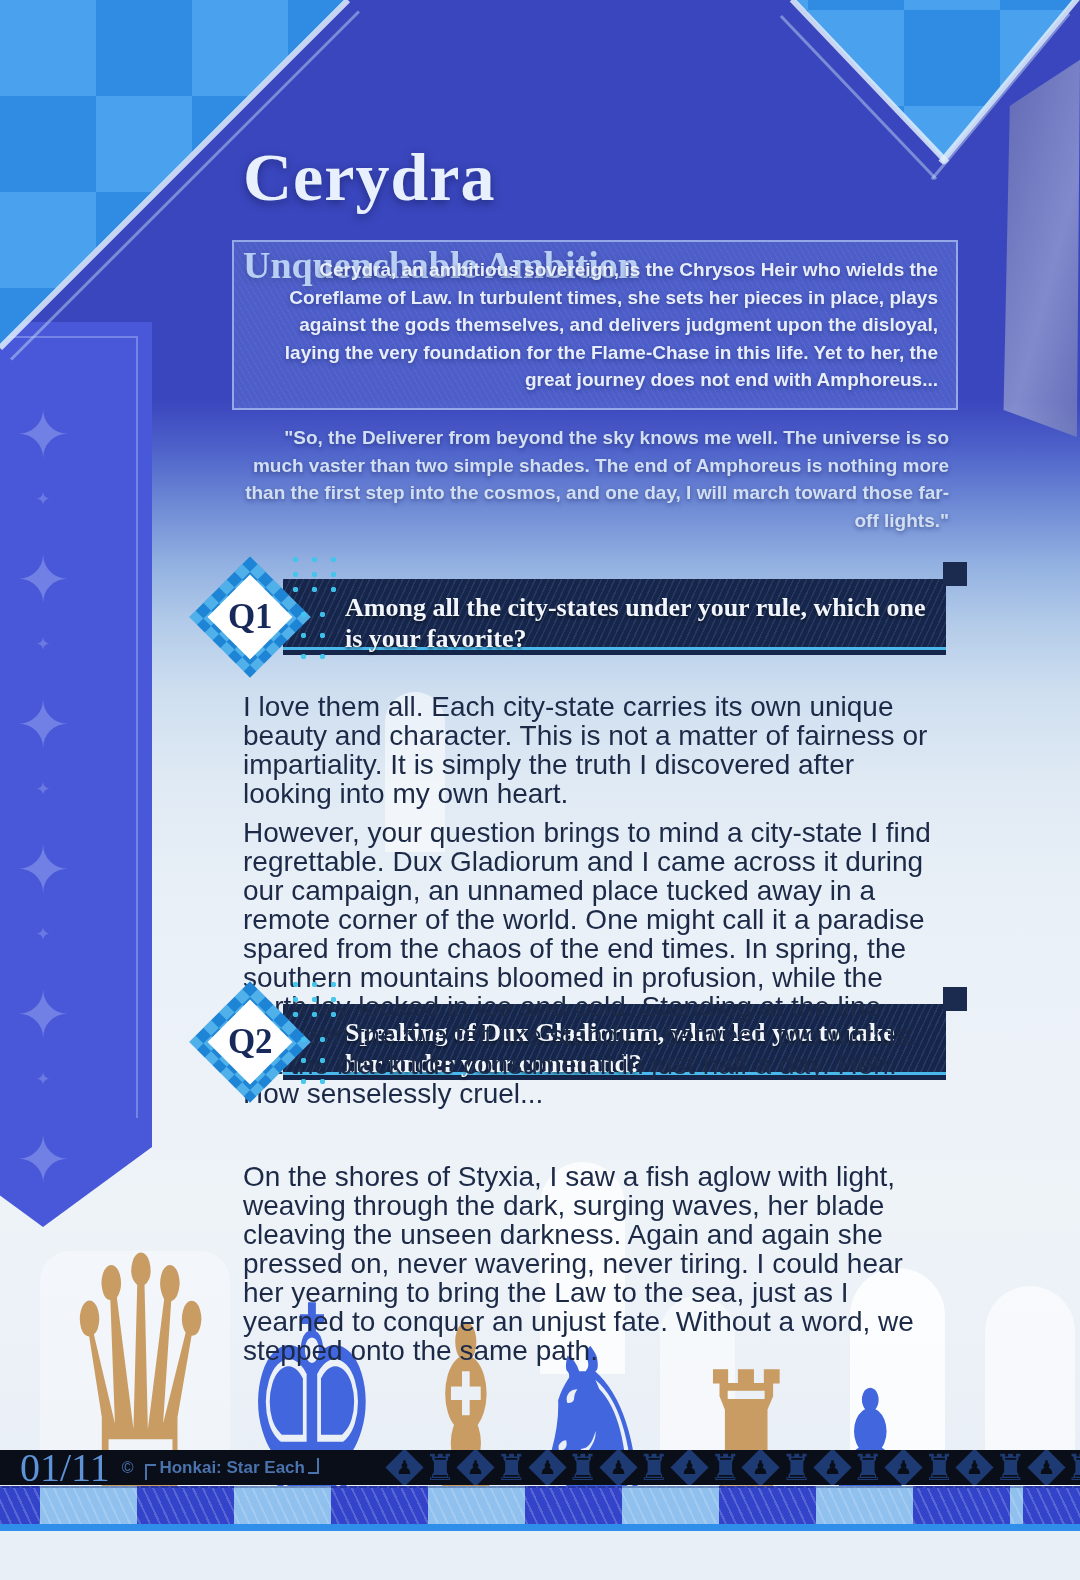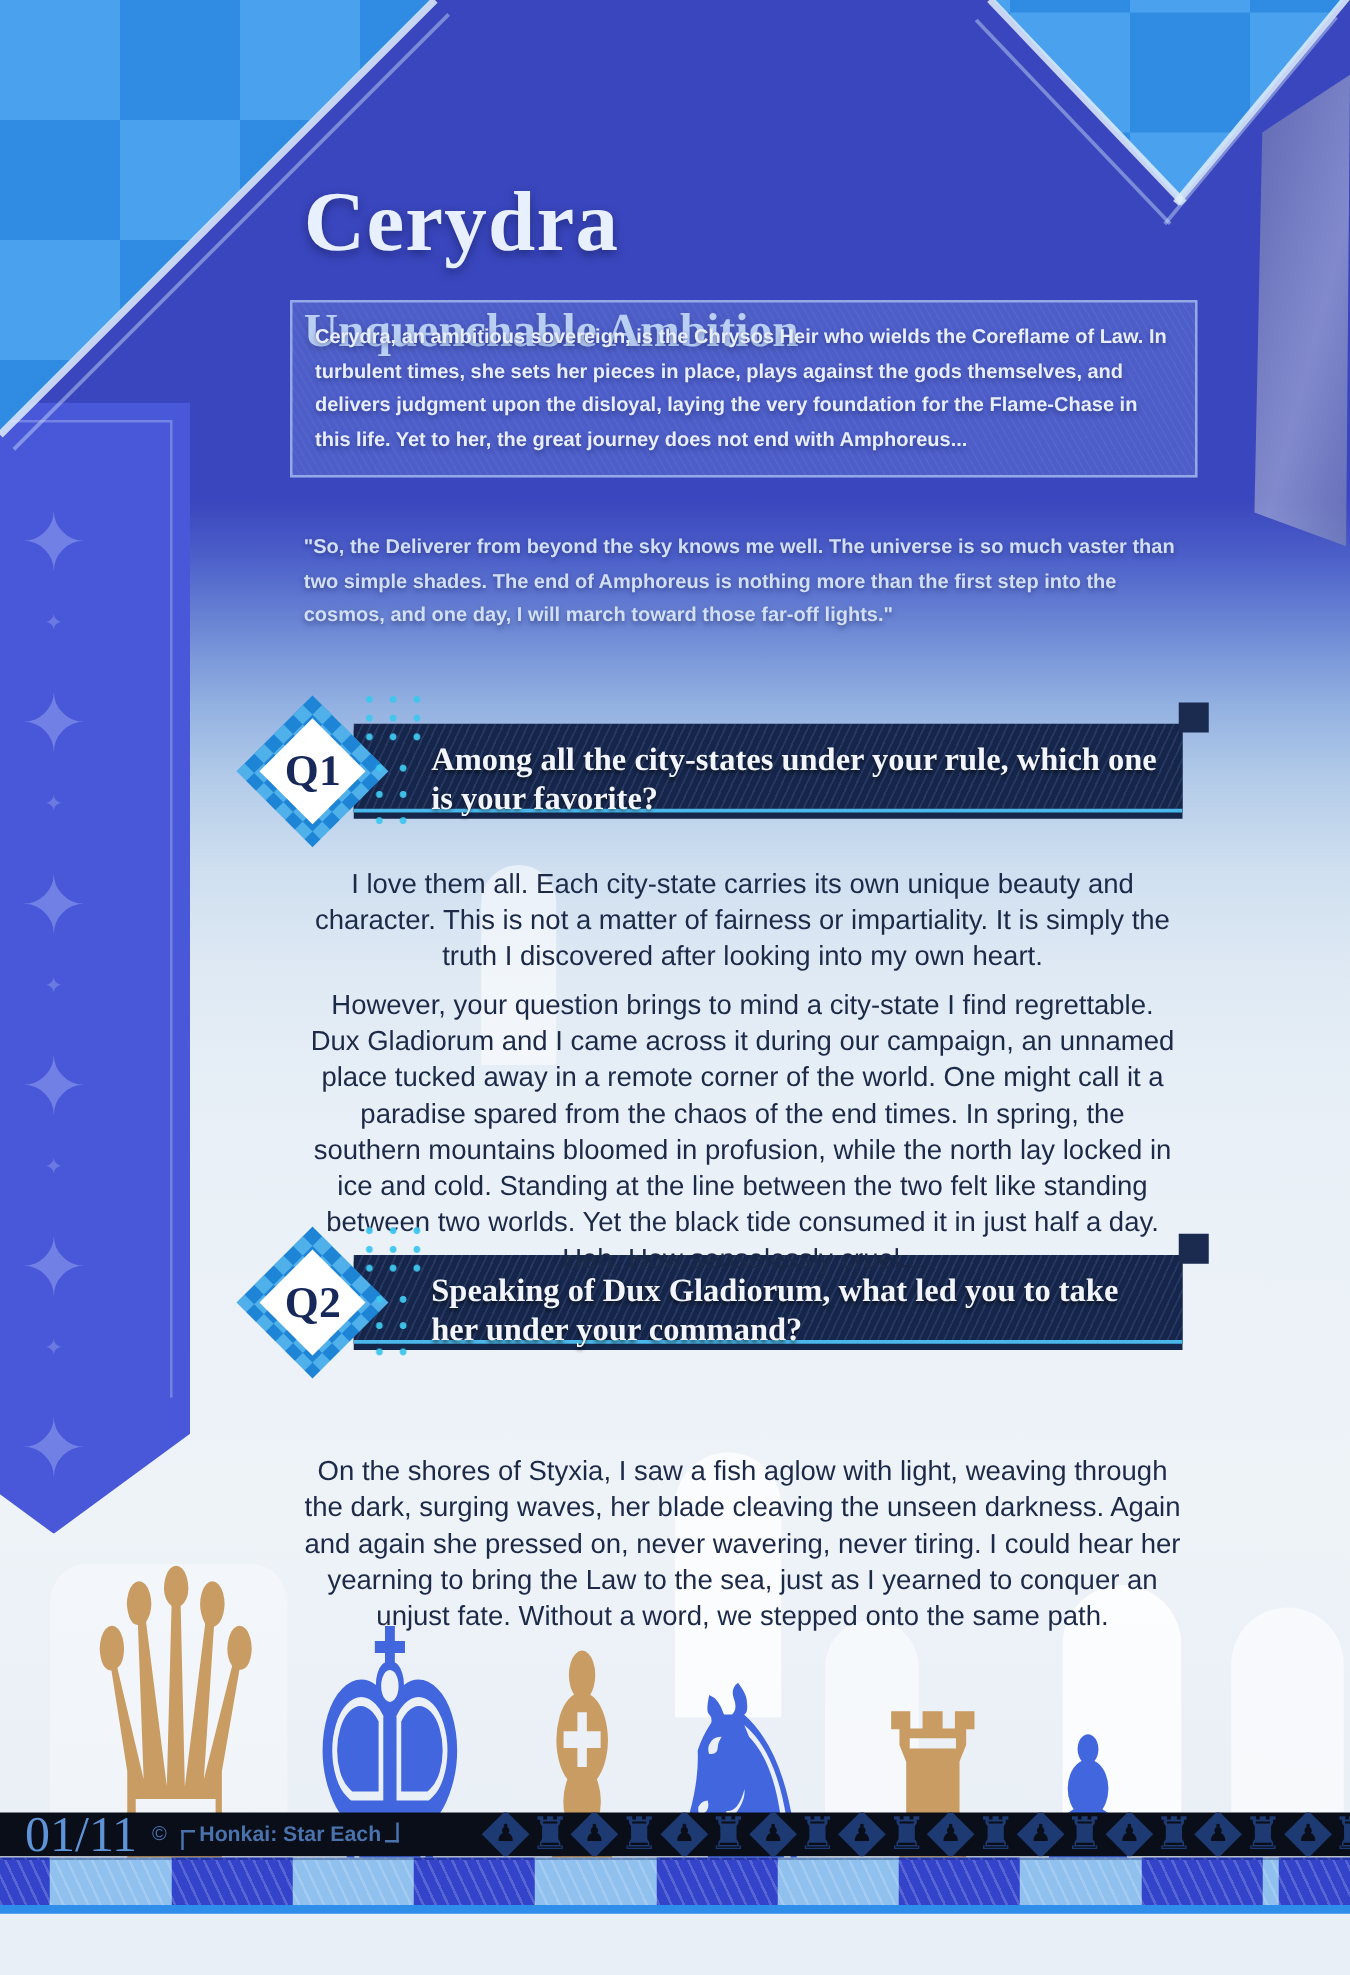--- a/index.html
+++ b/index.html
@@ -42,22 +42,22 @@
   
   .titlebar{position:absolute;left:243px;top:138px;width:800px;display:flex;align-items:baseline;gap:26px;z-index:3;flex-direction:column;}
   .title{font-family:"Liberation Serif","DejaVu Serif",serif;font-weight:bold;font-size:68px;
     color:#e7f0fc;letter-spacing:1px;text-shadow:0 3px 8px rgba(15,25,80,.55);margin:0;}
   .subtitle{font-family:"Liberation Serif","DejaVu Serif",serif;font-weight:bold;font-size:38px;
     color:#cde1f7;text-shadow:0 2px 6px rgba(15,25,80,.5);}
 
   .intro-box{position:absolute;left:232px;top:240px;width:726px;z-index:3;box-sizing:border-box;
     padding:14px 18px;background:rgba(130,158,235,.28);border:2px solid rgba(186,208,248,.65);
     background-image:repeating-linear-gradient(60deg,rgba(255,255,255,.05) 0 1px,transparent 1px 5px);}
-  .intro-box p,.quote p{margin:0;font-size:16px;line-height:27.5px;font-weight:700;
-    color:#e8eef9;text-shadow:0 2px 4px rgba(25,35,100,.5);}
+  .intro-box p,.quote p{margin:0;font-size:19px;line-height:27.5px;font-weight:700;
+    color:#e8eef9;text-shadow:0 2px 4px rgba(25,35,100,.5);text-align:right;}
   .quote{position:absolute;left:243px;top:424px;width:706px;z-index:3;}
   .quote p{color:#d2dff0;}
 
   
   .qbar{position:absolute;left:283px;width:663px;height:71px;z-index:2;box-sizing:border-box;
     background-color:#16264a;
     background-image:repeating-linear-gradient(115deg,rgba(120,150,220,.16) 0 1.5px,transparent 1.5px 6px);
     border-bottom:3px solid #49b8ea;box-shadow:0 5px 0 #16264a;
     display:flex;flex-direction:column;justify-content:center;padding-left:62px;padding-right:8px;}
   .qbar .qtext{font-family:"Liberation Serif","DejaVu Serif",serif;font-weight:bold;font-size:26px;
@@ -73,21 +73,21 @@
     font-weight:bold;font-size:35px;color:#17295a;}
   .dots{position:absolute;z-index:5;
     background-image:radial-gradient(circle,rgba(62,198,238,.95) 2.5px,transparent 3px);}
   .d1a{left:286px;top:552px;width:56px;height:44px;background-size:19px 15px;}
   .d1b{left:294px;top:604px;width:40px;height:62px;background-size:19px 21px;}
   .d2a{left:286px;top:977px;width:56px;height:44px;background-size:19px 15px;}
   .d2b{left:294px;top:1029px;width:40px;height:62px;background-size:19px 21px;}
 
   .answers{position:absolute;left:243px;width:702px;z-index:3;}
   .a1{top:692px;} .a2{top:1116px;margin-top:46px;}
-  .answers p{margin:0 0 10px 0;font-size:22px;line-height:29px;font-weight:400;color:#1c2a47;text-align:center;}
+  .answers p{margin:0 0 10px 0;font-size:28px;line-height:29px;font-weight:400;color:#1c2a47;}
 
   
   .arch{position:absolute;bottom:94px;background:rgba(255,255,255,.55);z-index:1;
     border-top-left-radius:60px;border-top-right-radius:60px;}
   .arch.a0{left:40px;width:190px;height:235px;background:rgba(255,255,255,.35);border-radius:30px 30px 0 0;}
   .arch.a1{left:385px;width:60px;height:160px;}
   .arch.a2{left:540px;width:85px;height:212px;background:rgba(255,255,255,.75);}
   .arch.a3{left:660px;width:75px;height:190px;}
   .arch.a4{left:850px;width:95px;height:218px;background:rgba(255,255,255,.8);}
   .arch.a5{left:985px;width:90px;height:200px;background:rgba(255,255,255,.6);}

